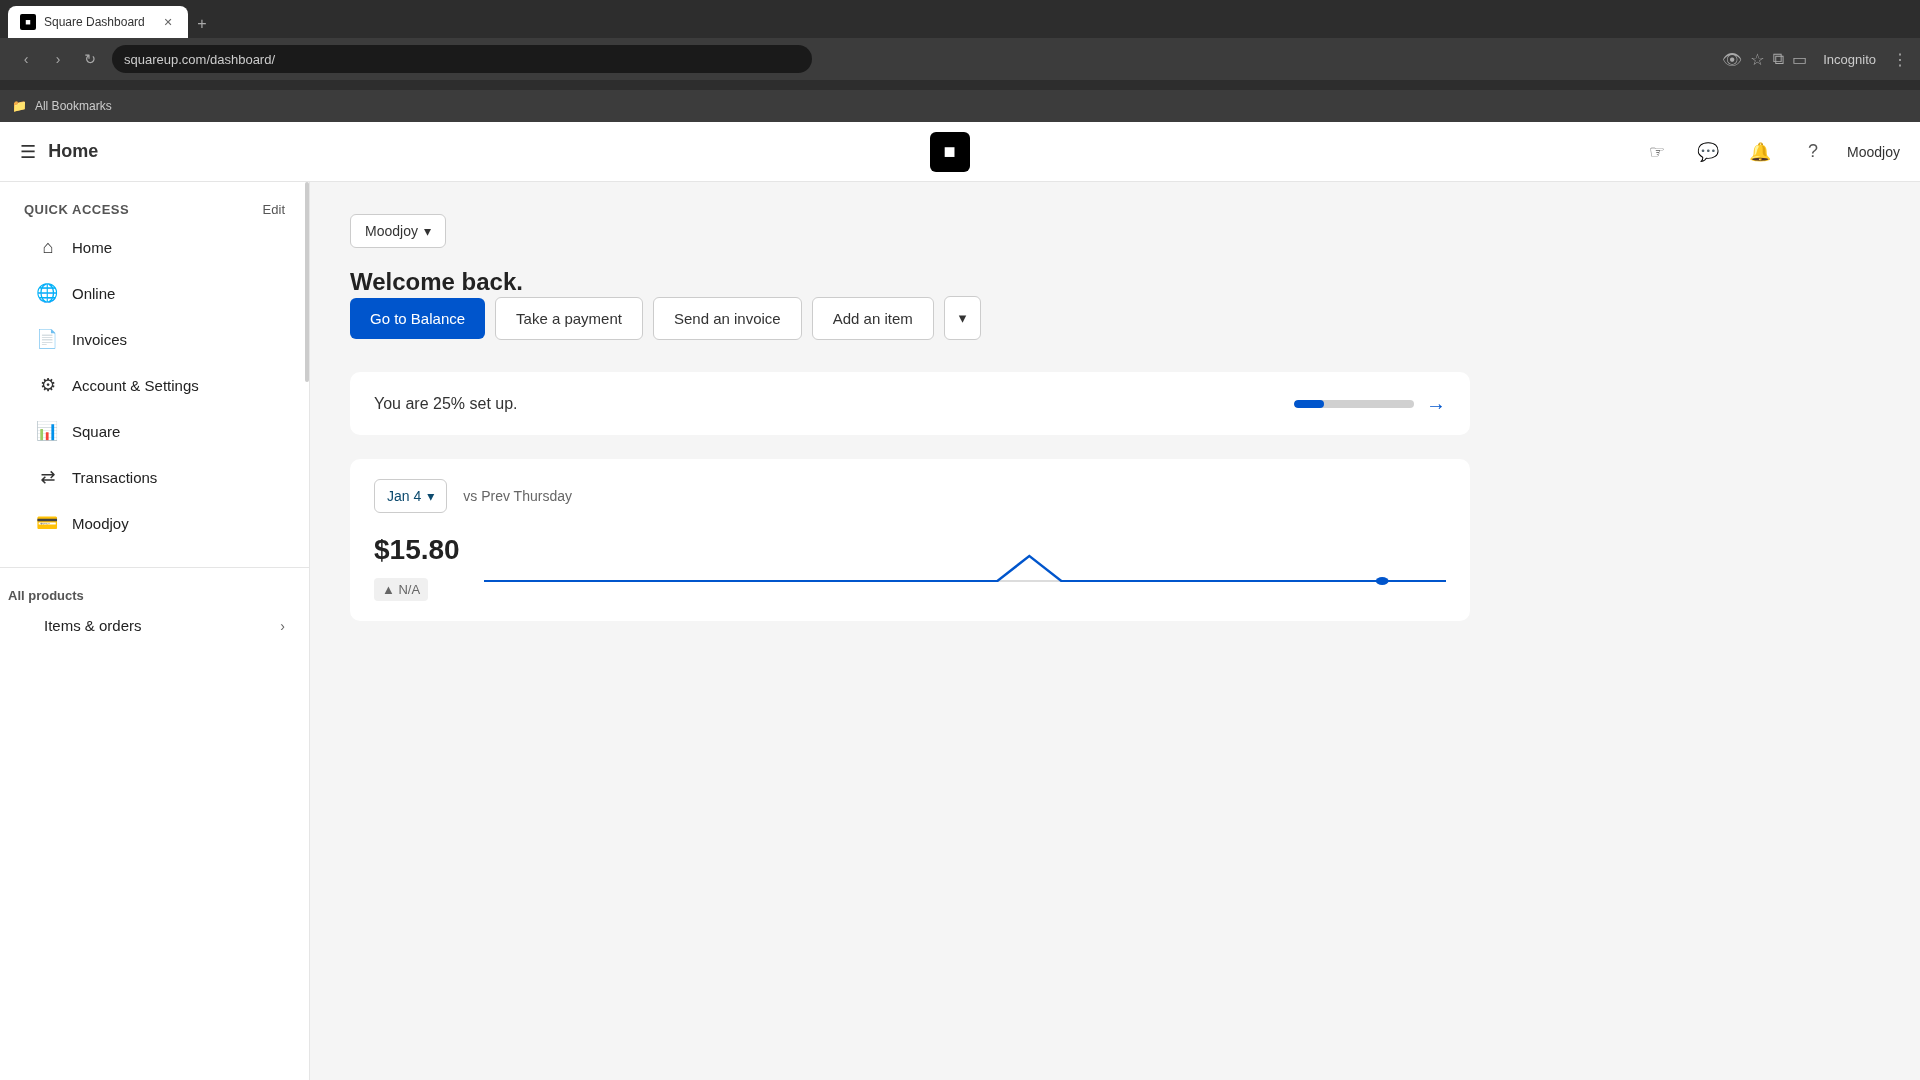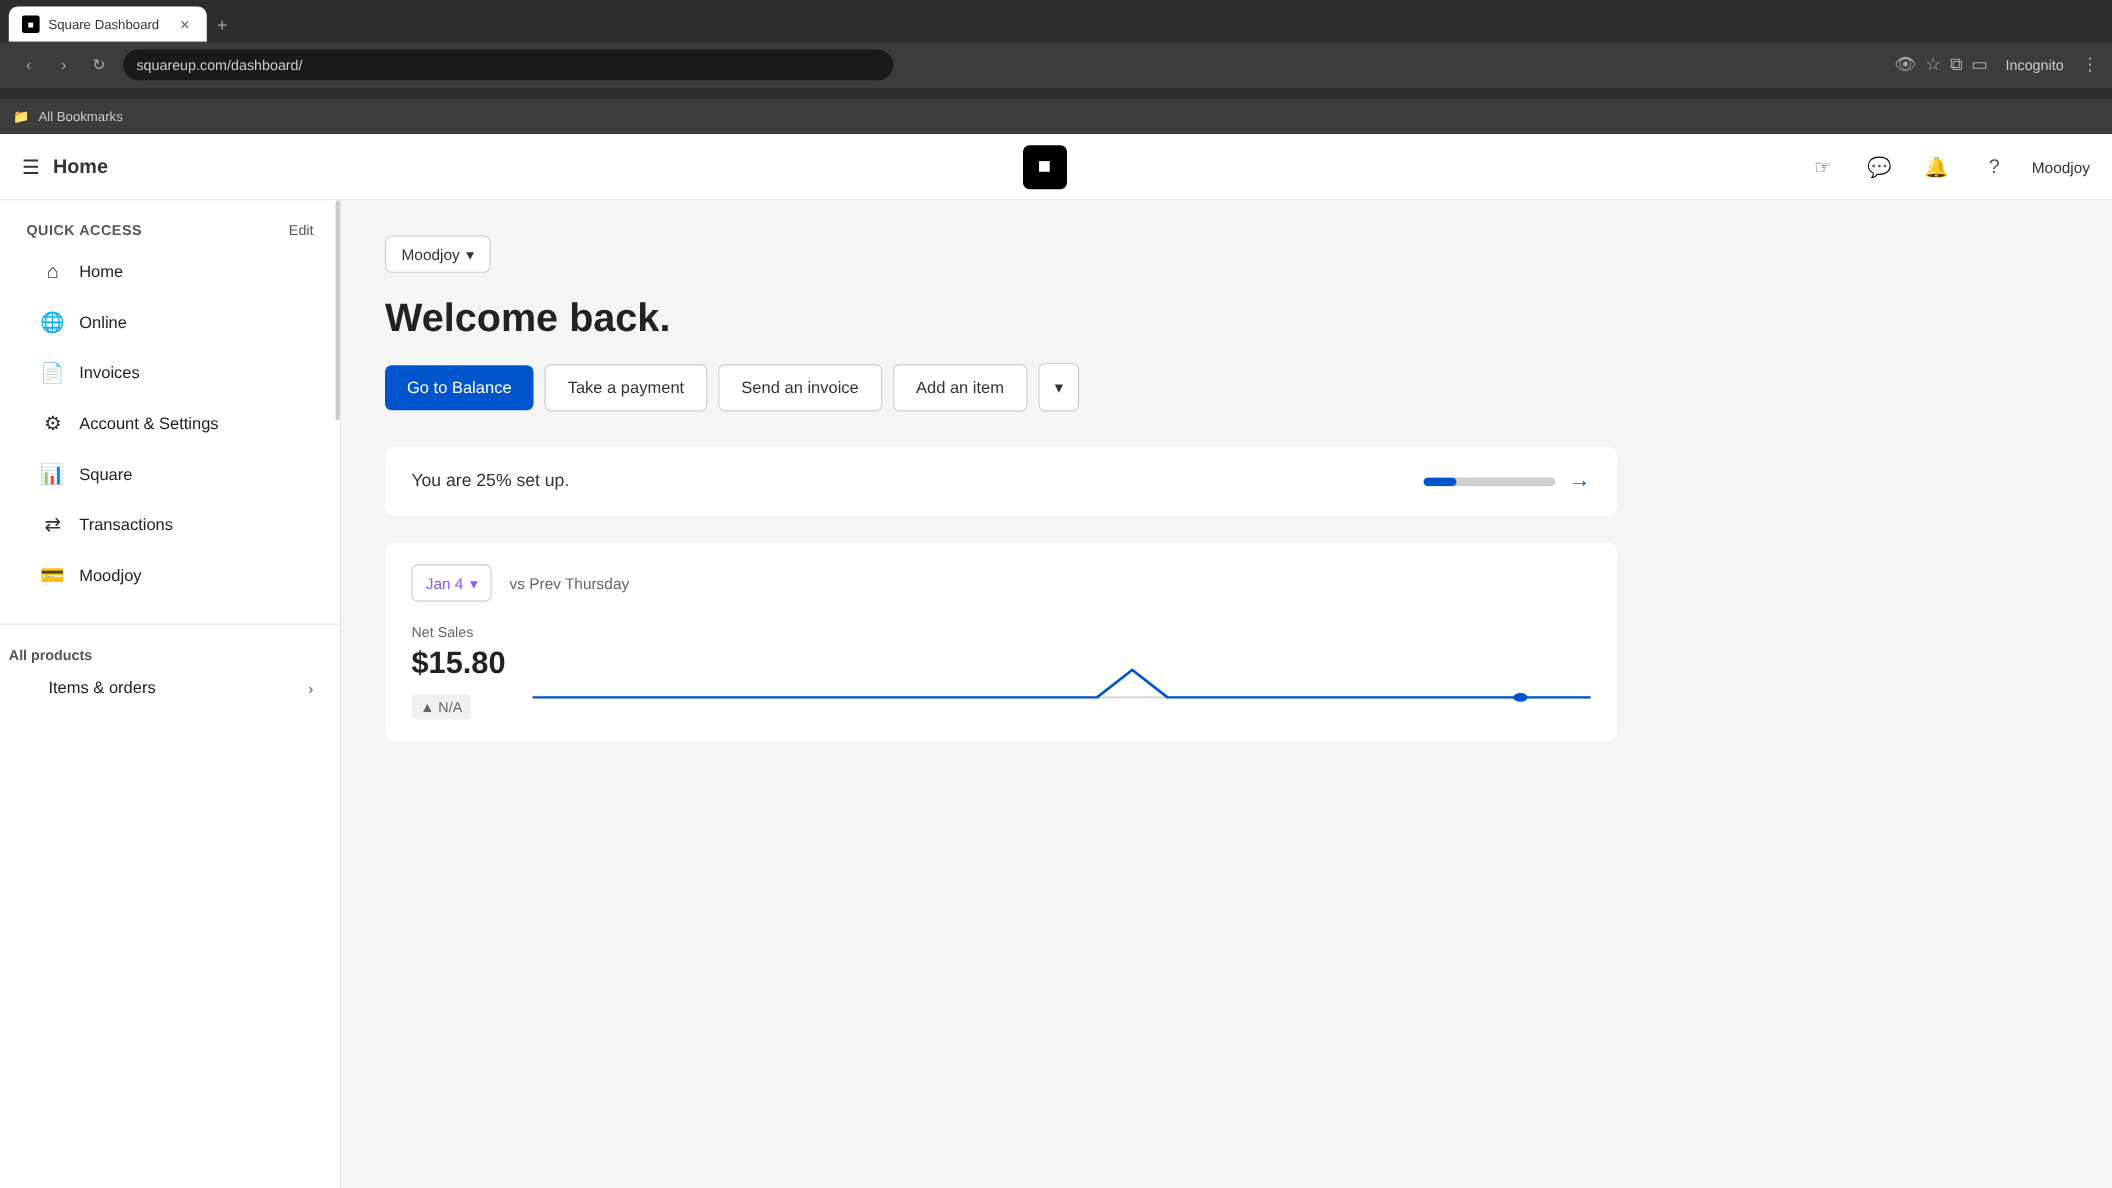--- a/index.html
+++ b/index.html
@@ -304,24 +304,23 @@
       border-radius: 6px;
       background: #fff;
       cursor: pointer;
       font-size: 14px;
       color: #333;
       margin-bottom: 20px;
     }
 
     
     .welcome-heading {
-      font-size: 36px;
+      font-size: 24px;
       font-weight: 600;
       color: #222;
-      margin-bottom: 20px;
     }
 
     
     .action-buttons {
       display: flex;
       align-items: center;
       gap: 10px;
       margin-bottom: 32px;
     }
     .btn-primary {
@@ -406,21 +405,21 @@
     .date-selector {
       display: inline-flex;
       align-items: center;
       gap: 6px;
       padding: 8px 12px;
       border: 1px solid #ccc;
       border-radius: 6px;
       background: #fff;
       cursor: pointer;
       font-size: 14px;
-      color: #8b5cf6;
+      color: #0c4a6e;
     }
     .date-compare {
       font-size: 14px;
       color: #666;
     }
     .net-sales-label {
       font-size: 13px;
       color: #666;
       margin-bottom: 4px;
     }
@@ -595,21 +594,20 @@
       
       <div class="sales-section">
         <div class="sales-header">
           <div class="date-selector">
             <span>Jan 4</span>
             <span>▾</span>
           </div>
           <span class="date-compare">vs Prev Thursday</span>
         </div>
 
-        <div class="net-sales-label">Net Sales</div>
         <div style="display: flex; align-items: flex-end; gap: 24px;">
           <div>
             <div class="net-sales-value">$15.80</div>
             <div class="na-badge">
               <span>▲ N/A</span>
             </div>
           </div>
 
           <div class="chart-area" style="flex:1;">
             <svg class="chart-svg" viewBox="0 0 600 60" preserveAspectRatio="none">

